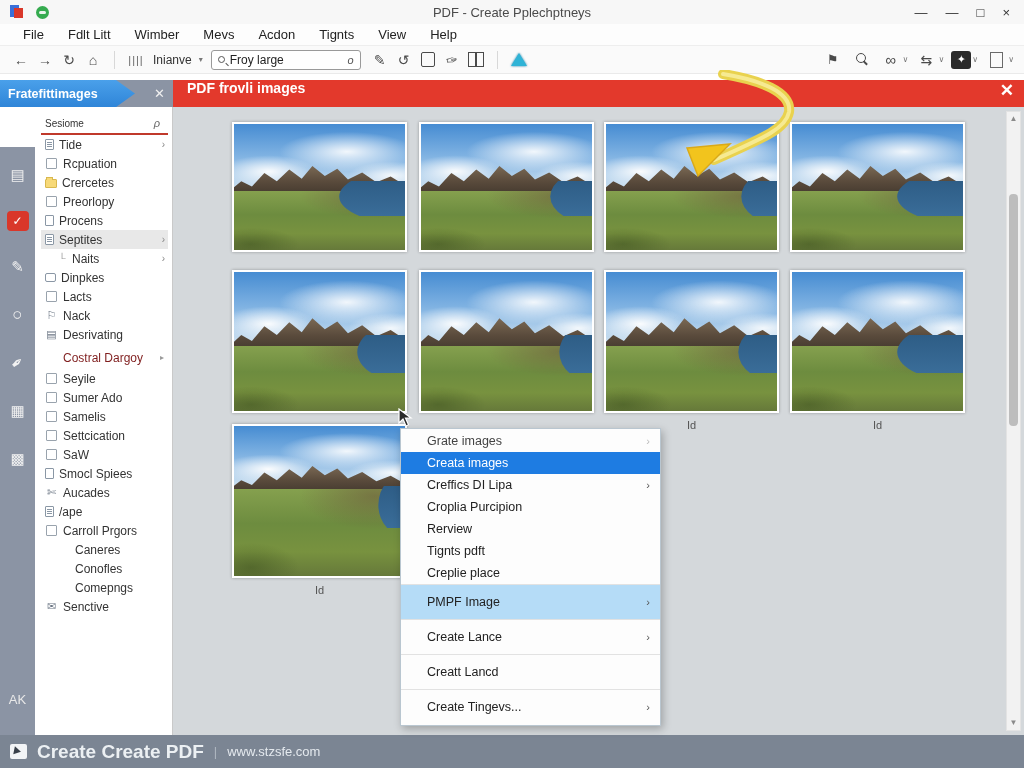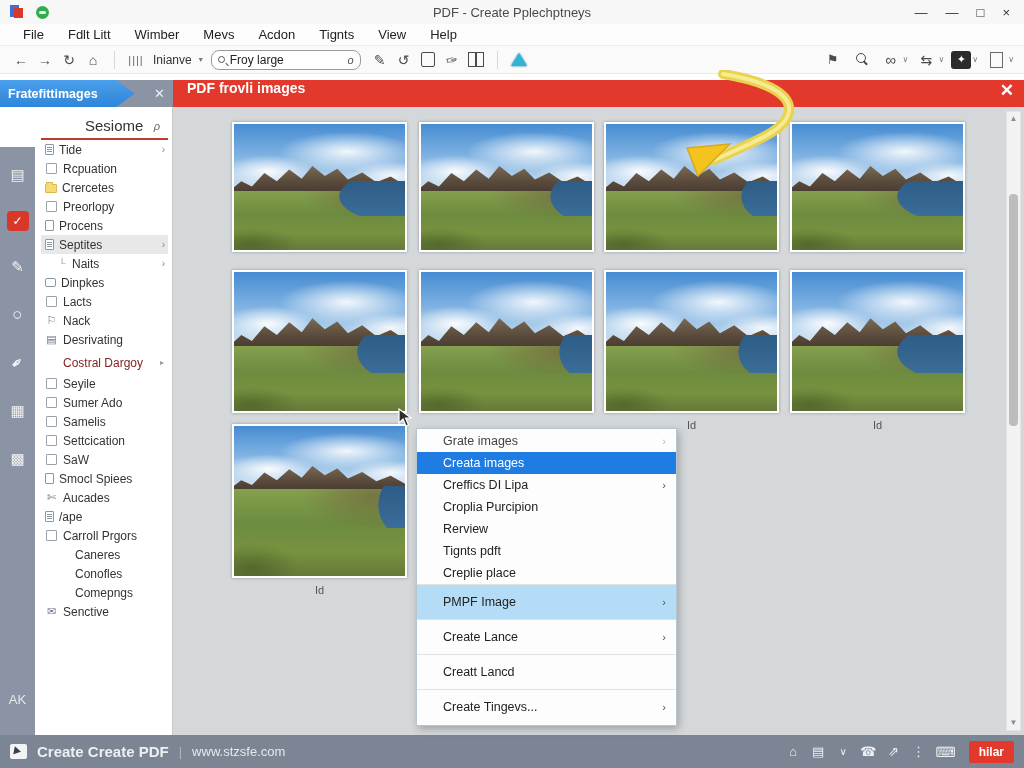--- a/index.html
+++ b/index.html
@@ -39,21 +39,21 @@
   .gi-search::before{content:"";width:8px;height:8px;border:1.5px solid #4a4a4a;border-radius:50%;position:absolute;left:5px;top:4px;}
   .gi-search::after{content:"";width:5px;height:1.5px;background:#4a4a4a;position:absolute;left:12px;top:13px;transform:rotate(45deg);}
   .gi-link::before{content:"∞"; font-size:15px;}
   .gi-switch::before{content:"⇆";}
   .gi-swatch{background:#2b2b2b;border-radius:3px;width:20px;height:18px;min-width:20px;}
   .gi-swatch::before{content:"✦";color:#fff;font-size:11px;}
   .gi-page{position:relative;}
   .gi-page::before{content:"";width:11px;height:14px;border:1.5px solid #6a6a6a;}
   .caret{font-size:8px;color:#777;margin-left:1px;}
   .nav-label{font-size:12px;color:#333;margin:0 2px;}
-  .search-box{display:flex;align-items:center;border:1px solid #9a9a9a;border-radius:8px;background:#fff;height:20px;padding:0 6px;width:150px;gap:5px;margin:0 4px;}
+  .search-box{display:flex;align-items:center;border:1px solid #9a9a9a;border-radius:3px;background:#fff;height:20px;padding:0 6px;width:150px;gap:5px;margin:0 4px;}
   .search-box .mag{width:7px;height:7px;border:1.3px solid #555;border-radius:50%;position:relative;flex:none;}
   .search-box .mag::after{content:"";width:4px;height:1.3px;background:#555;position:absolute;left:6px;top:7px;transform:rotate(45deg);}
   .search-box .val{flex:1;font-size:12px;color:#222;white-space:nowrap;overflow:hidden;}
   .search-box .sfx{font-size:11px;color:#555;font-style:italic;}
   .tb-right{margin-left:auto;display:flex;align-items:center;}
 
   
   .gap-strip{height:6px;background:#fff;}
   .banner-row{height:27px;display:flex;}
   .ribbon-wrap{width:173px;background:#8b94a4;position:relative;flex:none;}
@@ -71,21 +71,21 @@
   .si-badge::before{content:"✓";font-size:12px;color:#fff;}
   .si-pen::before{content:"✎";}
   .si-circle::before{content:"○";font-size:17px;}
   .si-rocket::before{content:"✒";display:inline-block;transform:rotate(-40deg);}
   .si-stamp::before{content:"▦";}
   .si-grid::before{content:"▩";}
   .strip-bottom{position:absolute;bottom:28px;left:0;right:0;text-align:center;color:#e8e8e8;font-size:13px;}
 
   .sidepanel{width:138px;background:#fff;border-right:1px solid #c9c9c9;padding:8px 0 0 6px;flex:none;overflow:hidden;}
   .sp-search{display:flex;align-items:center;justify-content:space-between;padding:2px 8px 4px 4px;border-bottom:2px solid #c0392b;margin-right:4px;}
-  .sp-search .lbl{font-size:15px;color:#333;margin-left:40px;}
+  .sp-search .lbl{font-size:10px;color:#333;}
   .sp-search .ico{font-size:11px;color:#666;font-style:italic;}
   .sp-item{display:flex;align-items:center;height:19px;gap:5px;padding-left:4px;font-size:12px;color:#333;margin-right:4px;}
   .sp-item .label{flex:1;white-space:nowrap;overflow:hidden;}
   .sp-item .chev{font-size:10px;color:#888;padding-right:3px;}
   .sp-item.st-highlight{background:#e8e8e8;}
   .sp-item.t-section{font-size:12px;color:#7f1d1d;margin-top:4px;margin-bottom:2px;}
   .sp-item.t-section::after{content:"▸";font-size:8px;color:#999;padding-right:4px;}
   .sp-item.indent{padding-left:16px;}
   .li{display:inline-flex;align-items:center;justify-content:center;width:13px;flex:none;color:#6b7684;font-size:11px;}
   .li-checkbox{width:11px;height:11px;border:1px solid #99a3ad;background:#fff;border-radius:1px;margin:0 1px;}
@@ -126,40 +126,40 @@
     clip-path:ellipse(88% 78% at 100% 45%);}
   .caption{position:absolute;width:175px;text-align:center;font-size:11px;color:#555;}
 
   
   .scrollbar{position:absolute;top:4px;bottom:4px;right:3px;width:15px;background:#f2f2f2;border:1px solid #e3e3e3;}
   .sb-arrow{position:absolute;left:0;right:0;height:14px;color:#8a8a8a;font-size:8px;text-align:center;line-height:14px;}
   .sb-up{top:0;} .sb-down{bottom:0;}
   .sb-thumb{position:absolute;left:2px;right:2px;top:82px;height:232px;background:#bdbdbd;border-radius:4px;}
 
   
-  .ctx{position:absolute;left:416px;top:428px;width:261px;background:#fdfdfd;border:1px solid #b9c6d0;box-shadow:2px 3px 8px rgba(0,0,0,.25);z-index:50;padding:1px 0;}
+  .ctx{position:absolute;left:400px;top:428px;width:261px;background:#fdfdfd;border:1px solid #b9c6d0;box-shadow:2px 3px 8px rgba(0,0,0,.25);z-index:50;padding:1px 0;}
   .cm-row{display:flex;align-items:center;height:22px;padding:0 10px 0 26px;font-size:12.5px;color:#222;position:relative;}
   .cm-row .cm-label{flex:1;white-space:nowrap;}
   .cm-row .cm-arrow{font-size:11px;color:#555;}
   .cm-row.tall{height:35px;}
   .cm-row.sep{border-top:1px solid #e2e2e2;}
   .cm-row.st-dim{color:#444;}
   .cm-row.st-dim .cm-arrow{color:#bbb;}
   .cm-row.st-selected{background:#1e7ce2;color:#fff;font-weight:normal;}
   .cm-row.st-hover{background:#b5dcf7;}
 
   
   .annot-arrow{position:absolute;left:640px;top:70px;width:200px;height:120px;z-index:40;pointer-events:none;}
   .cursor{position:absolute;left:398px;top:408px;z-index:45;pointer-events:none;}
 
   
   .statusbar{height:33px;background:#7b8593;display:flex;align-items:center;padding:0 10px;color:#ecf0f3;gap:10px;}
   .sb-appicon{width:17px;height:15px;background:#f2f4f6;border-radius:2px;position:relative;}
   .sb-appicon::before{content:"";position:absolute;left:4px;top:3px;border-left:7px solid #39404a;border-top:4px solid transparent;border-bottom:4px solid transparent;transform:rotate(12deg);}
-  .sb-label{font-weight:bold;font-size:15px;}
+  .sb-label{font-weight:bold;font-size:19px;}
   .sb-pipe{color:#aeb6c0;}
   .sb-url{font-size:13px;color:#e4e9ee;}
   .sb-right{margin-left:auto;display:flex;align-items:center;gap:9px;}
   .sgi{display:inline-flex;align-items:center;justify-content:center;min-width:16px;height:18px;color:#eef1f4;font-size:13px;}
   .sgi-shome::before{content:"⌂";}
   .sgi-panel::before{content:"▤";}
   .sgi-chevdown::before{content:"∨";font-size:10px;}
   .sgi-phone::before{content:"☎";}
   .sgi-share::before{content:"⇗";}
   .sgi-dots::before{content:"⋮";}
@@ -559,26 +559,13 @@
 
 <svg class="cursor" width="15" height="19" viewBox="0 0 15 19">
   <polygon points="1,1 1,15 5,11 8,18 10.5,16.8 7.5,10 13,10" fill="#2b2b2b" stroke="#fff" stroke-width="1.2"></polygon>
 </svg>
 
 <div class="statusbar">
   <span class="sb-appicon"></span>
   <span class="sb-label">Create Create PDF</span>
   <span class="sb-pipe">|</span>
   <span class="sb-url">www.stzsfe.com</span>
-  <span class="sb-right">
-    <span style="display:inline-flex;gap:9px;align-items:center;">
-
-    <span class="sgi sgi-shome"></span>
-        <span class="sgi sgi-panel"></span>
-        <span class="sgi sgi-chevdown"></span>
-        <span class="sgi sgi-phone"></span>
-        <span class="sgi sgi-share"></span>
-        <span class="sgi sgi-dots"></span>
-        <span class="sgi sgi-keyboard"></span>
-      </span>
-    <button class="sb-btn">hilar</button>
-  </span>
 </div>
 
 </body></html>

